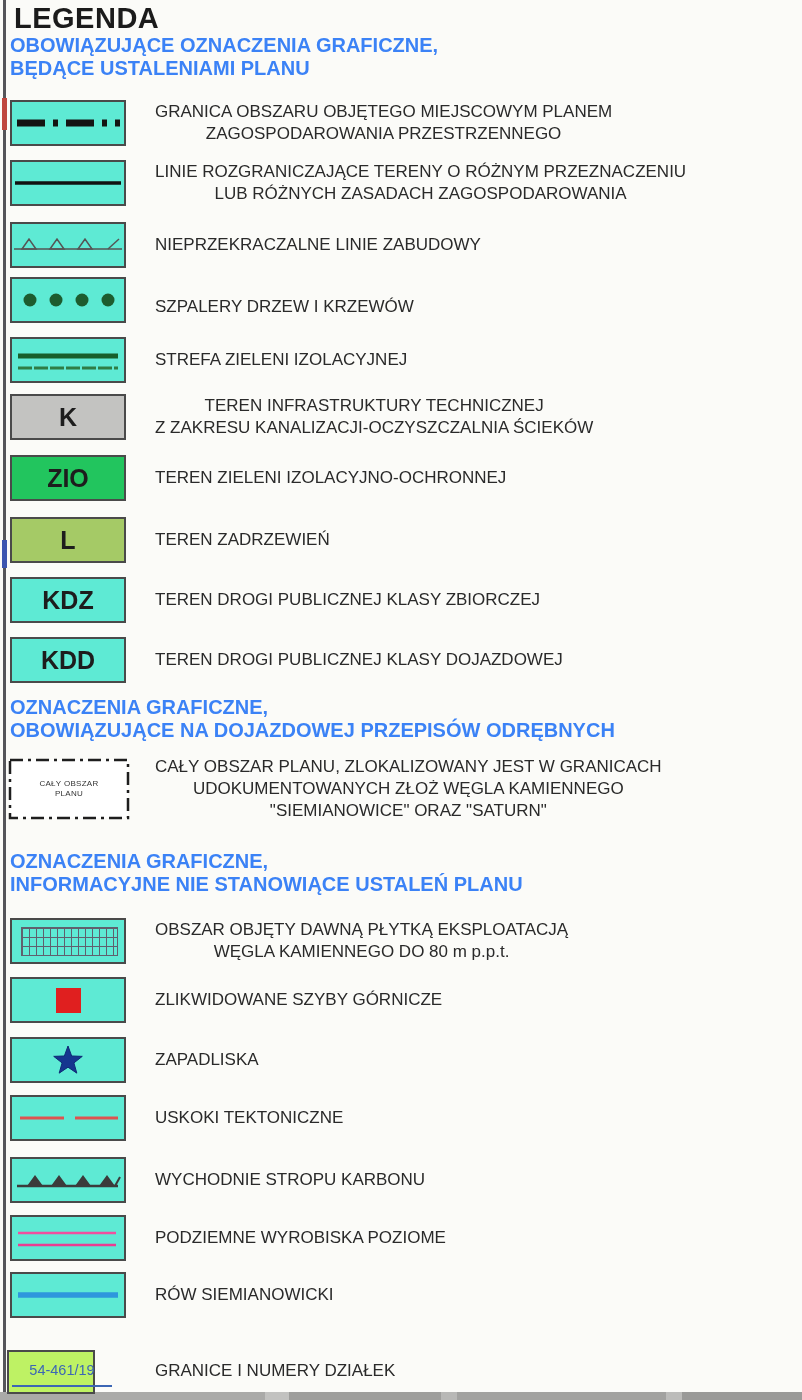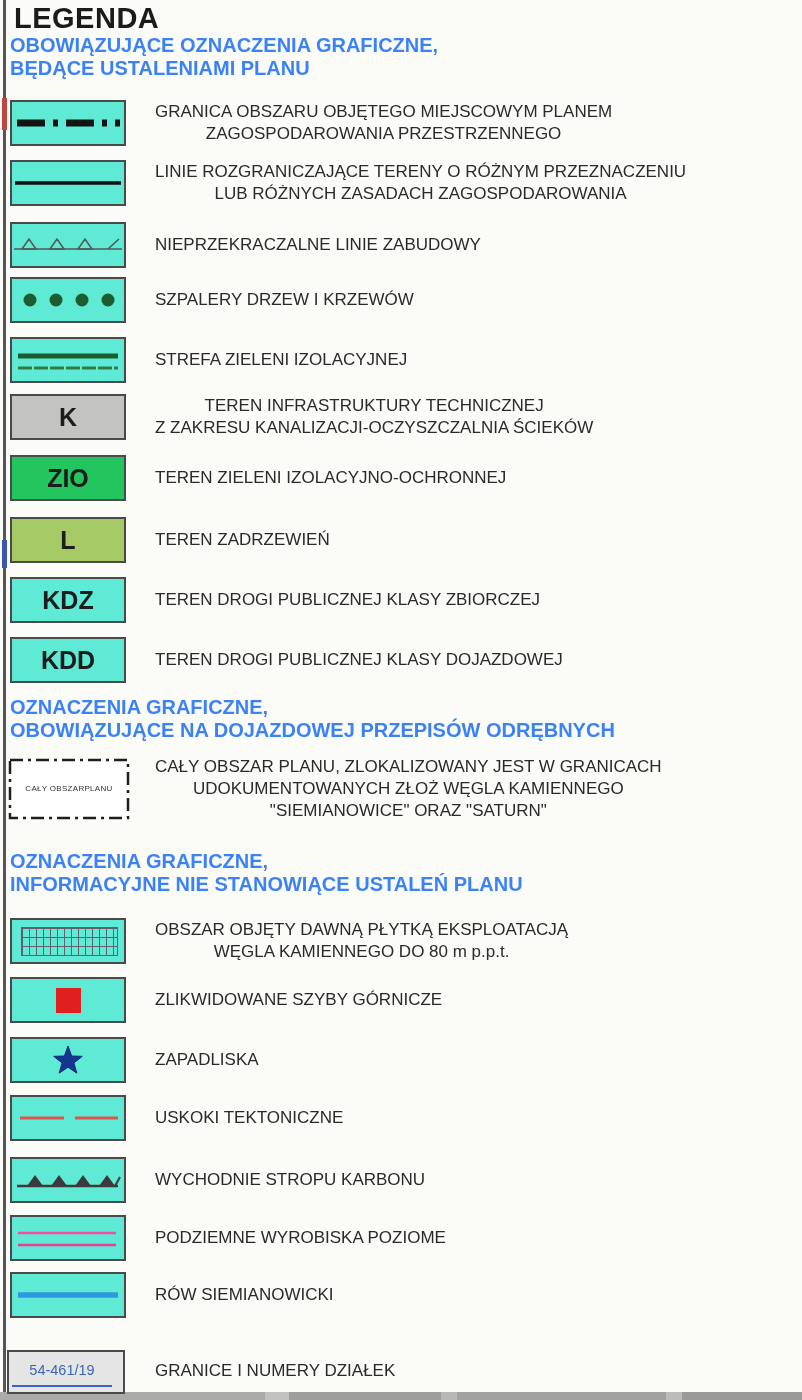--- a/index.html
+++ b/index.html
@@ -14,27 +14,27 @@
   .h1{position:absolute;left:14px;top:2px;font-size:29px;font-weight:bold;color:#1b1b1b;letter-spacing:.5px;}
   .h2{position:absolute;left:10px;font-size:20px;font-weight:bold;color:#3b82f6;line-height:23px;}
   .sym{position:absolute;left:10px;width:116px;height:46px;background:#5eead4;
        border:2px solid #4a4a4a;box-sizing:border-box;}
   .sym svg{display:block;}
   .swatch{display:flex;align-items:center;justify-content:center;
           font-size:25px;font-weight:bold;color:#1d1d1d;}
   .label{position:absolute;left:155px;font-size:17px;color:#2a2a2a;line-height:22px;white-space:nowrap;text-align:center;}
   .dashedbox{position:absolute;left:8px;top:758px;width:122px;height:62px;}
   .dashedbox .inner{position:absolute;left:0;top:0;width:122px;height:62px;display:flex;
-       align-items:center;justify-content:center;
+       flex-direction:column;align-items:center;justify-content:center;
        font-size:8px;color:#333;text-align:center;line-height:10px;letter-spacing:.3px;}
   .gridsym{position:absolute;left:9px;top:7px;width:95px;height:27px;border:1px solid #60606e;
        background-image:repeating-linear-gradient(to right,#60606e 0 1px,transparent 1px 7px),
                         repeating-linear-gradient(to bottom,#60606e 0 1px,transparent 1px 9px);}
   .redsq{position:absolute;left:44px;top:9px;width:25px;height:25px;background:#e01f1f;}
-  .parcelbox{position:absolute;left:7px;top:1350px;width:118px;height:44px;background:#e5e5e5;
+  .parcelbox{position:absolute;left:7px;top:1350px;width:88px;height:44px;background:#bef264;
        border:2px solid #4a4a4a;box-sizing:border-box;}
   .parcelbox .num{position:absolute;left:0;top:10px;width:106px;text-align:center;
        font-size:14.5px;color:#3c66b5;}
   .parcelbox .line{position:absolute;left:3px;top:33px;width:100px;height:2px;background:#3c66b5;}
 </style>
 </head>
 <body>
 
 <div class="page">
 
@@ -82,21 +82,21 @@
   </div>
 
   <div class="sym" style="top:277px">
     <svg width="112" height="42">
       <circle cx="18" cy="21" r="6.5" fill="#1d5c2f"></circle>
       <circle cx="44" cy="21" r="6.5" fill="#1d5c2f"></circle>
       <circle cx="70" cy="21" r="6.5" fill="#1d5c2f"></circle>
       <circle cx="96" cy="21" r="6.5" fill="#1d5c2f"></circle>
     </svg>
   </div>
-  <div class="label" style="top:289px">
+  <div class="label" style="top:296px">
     <div>SZPALERY DRZEW I KRZEWÓW</div>
   </div>
 
   <div class="sym" style="top:337px">
     <svg width="112" height="42">
       <line x1="6" y1="17" x2="106" y2="17" stroke="#175f2c" stroke-width="5"></line>
       <line x1="6" y1="29" x2="106" y2="29" stroke="#2f7d45" stroke-width="3" stroke-dasharray="14 2"></line>
     </svg>
   </div>
   <div class="label" style="top:349px">

